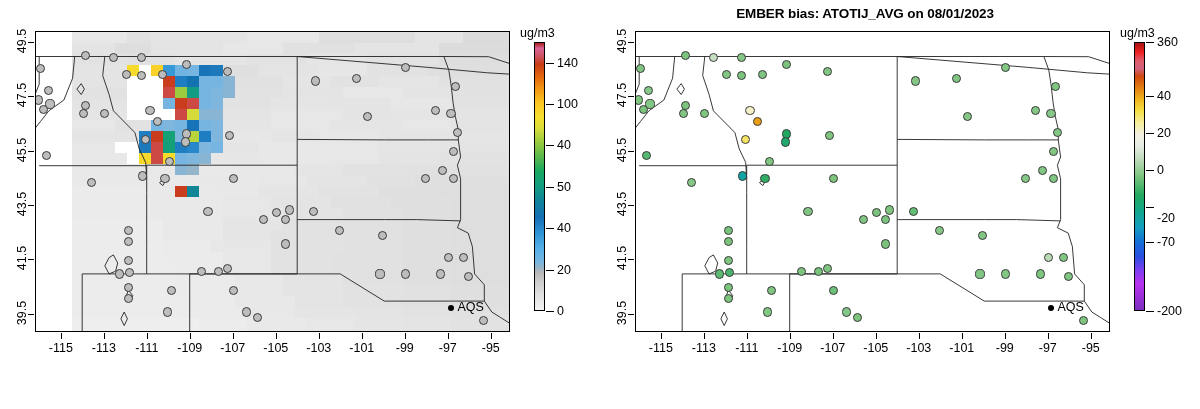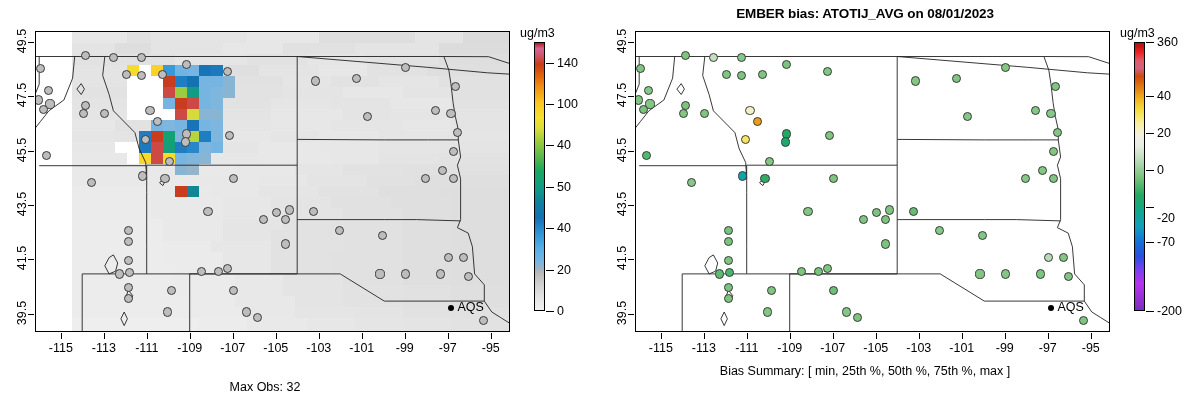--- a/index.html
+++ b/index.html
@@ -448,21 +448,20 @@
         <div class="cbtick" style="top: 186.846px;"></div>
         <div class="cblab" style="top: 186.846px;">50</div>
         <div class="cbtick" style="top: 145.462px;"></div>
         <div class="cblab" style="top: 145.462px;">40</div>
         <div class="cbtick" style="top: 104.077px;"></div>
         <div class="cblab" style="top: 104.077px;">100</div>
         <div class="cbtick" style="top: 62.6923px;"></div>
         <div class="cblab" style="top: 62.6923px;">140</div>
       </div>
 
-    <div class="caption" style="top:380px;">Max Obs: 32</div>
   </div>
 
   <div class="panel panel-right">
     <div class="ptitle">EMBER bias: ATOTIJ_AVG on 08/01/2023</div>
 
     <div class="plotframe">
       <div class="mapclip" id="bias-map">
           <svg class="mapsvg" width="473" height="299">
             <polyline points="0.0,24.5 261.2,24.5 407.9,24.5 452.6,24.7 473.0,31.3" fill="none" stroke="#222" stroke-width="0.9"></polyline>
             <polyline points="261.2,24.5 391.3,35.3 451.5,40.8 473.0,42.1" fill="none" stroke="#222" stroke-width="0.9"></polyline>
@@ -629,16 +628,15 @@
         <div class="cbtick" style="top: 169.775px;"></div>
         <div class="cblab" style="top: 169.775px;">0</div>
         <div class="cbtick" style="top: 133.46px;"></div>
         <div class="cblab" style="top: 133.46px;">20</div>
         <div class="cbtick" style="top: 95.8px;"></div>
         <div class="cblab" style="top: 95.8px;">40</div>
         <div class="cbtick" style="top: 42px;"></div>
         <div class="cblab" style="top: 42px;">360</div>
       </div>
 
-    <div class="caption" style="top:364px;">Bias Summary: [ min, 25th %, 50th %, 75th %, max ]</div>
   </div>
 
 </div>
 
 </body></html>

